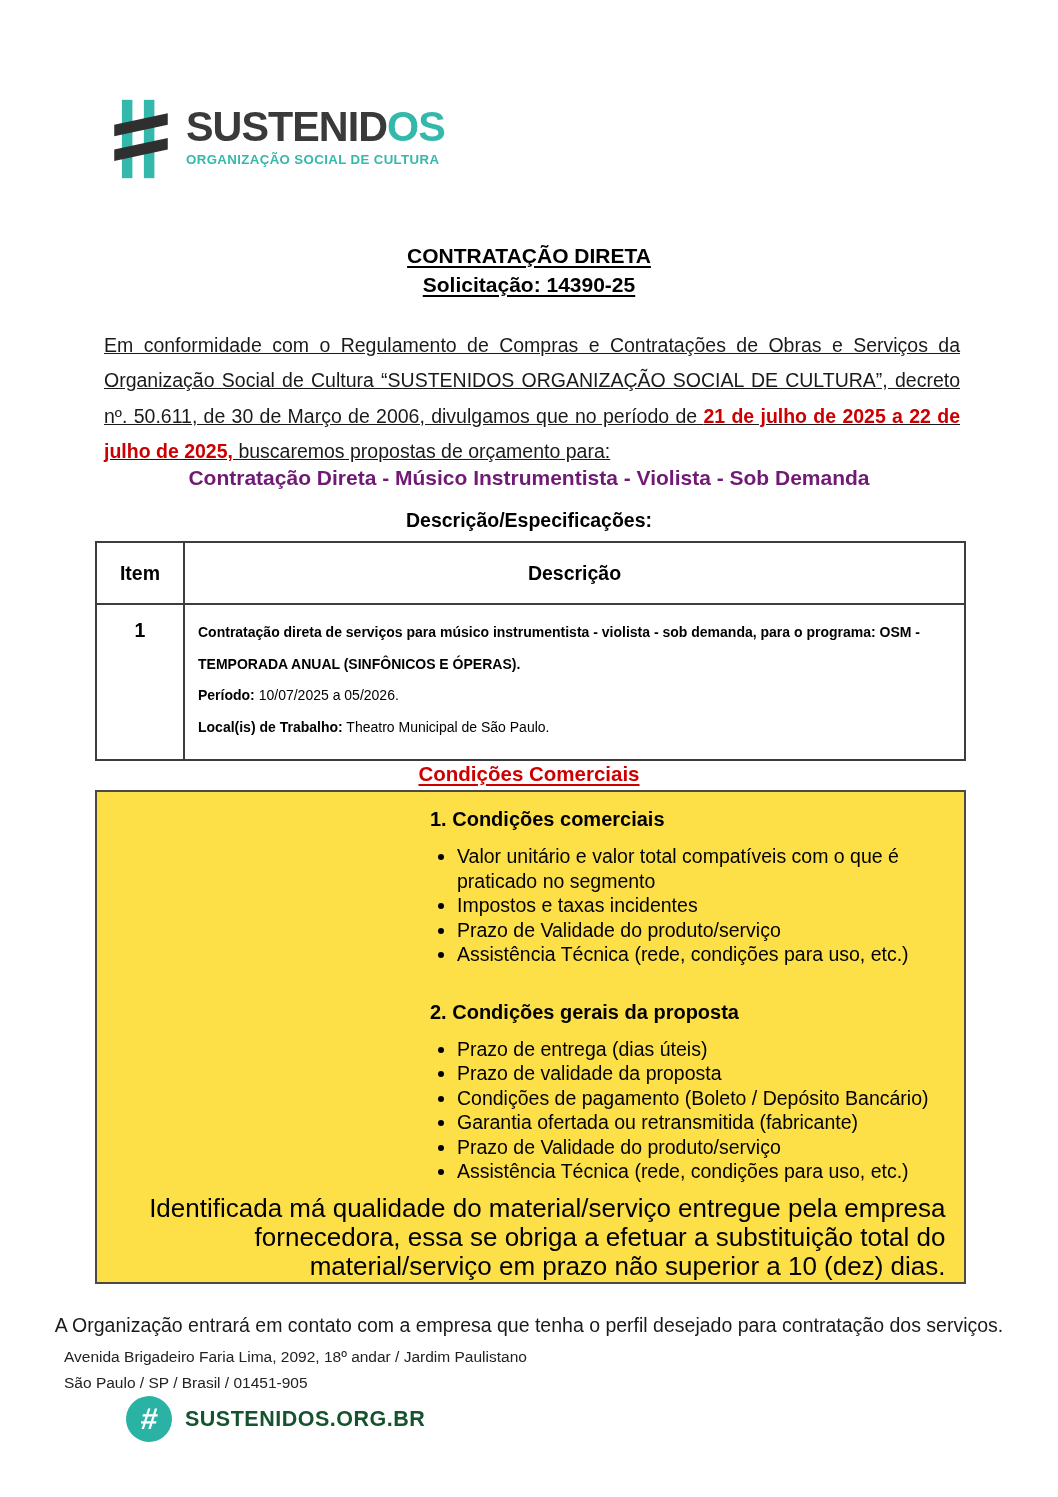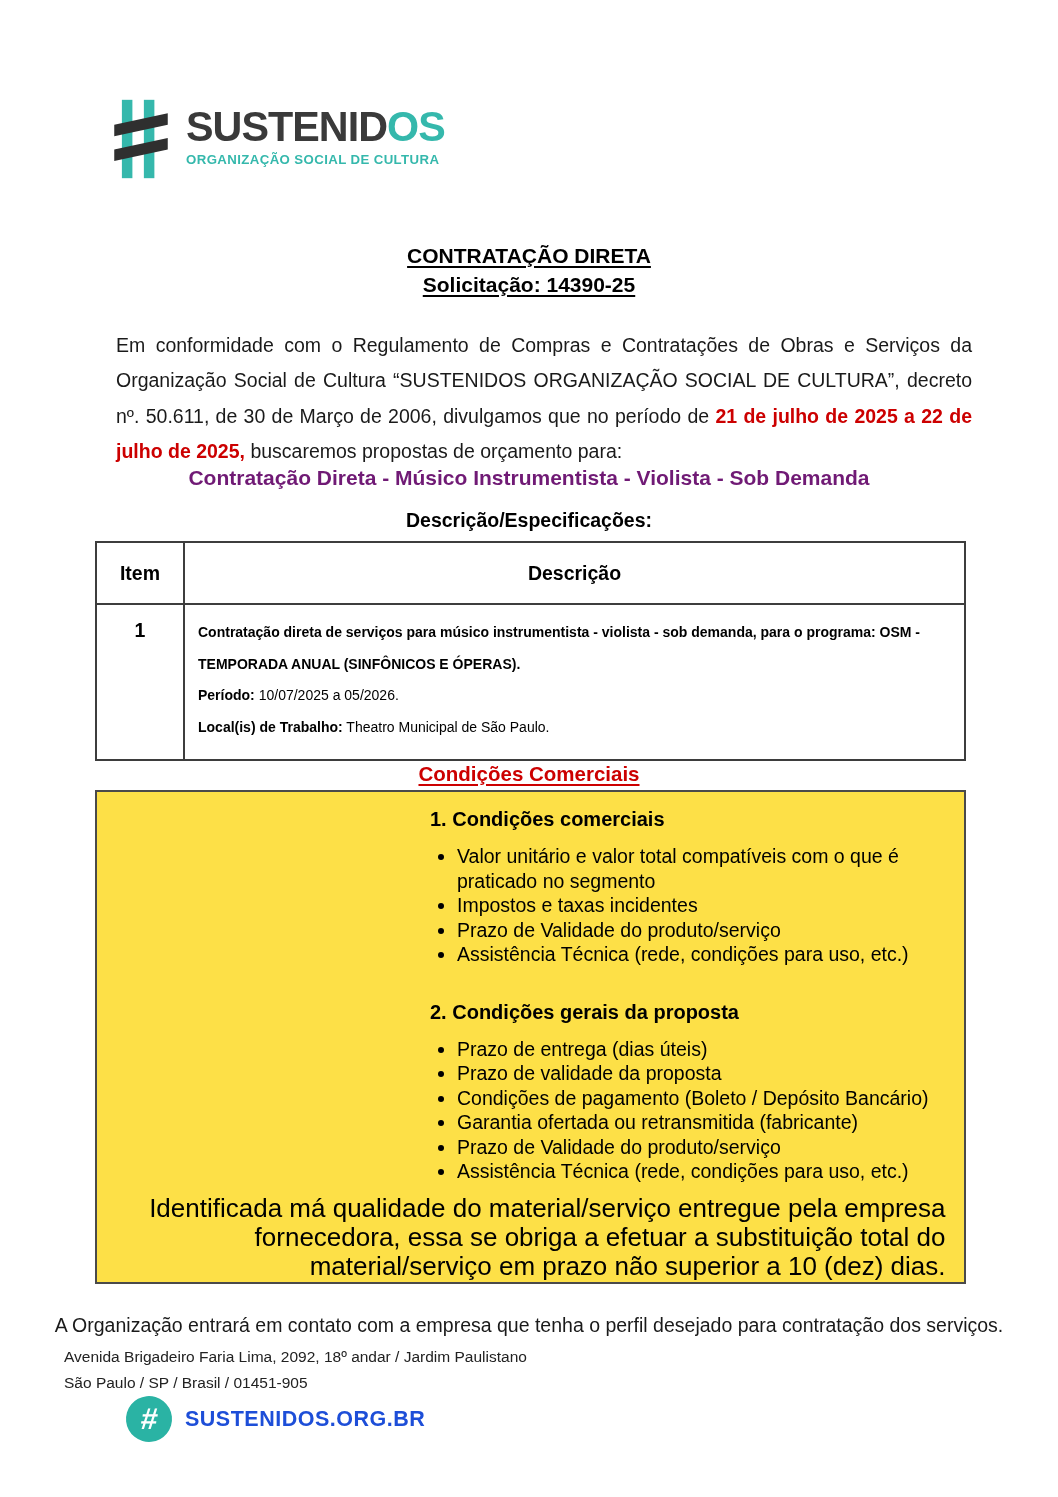--- a/index.html
+++ b/index.html
@@ -15,22 +15,22 @@
   .logo-sustenidos .wordline .teal{color:#35b8ac;}
   .logo-sustenidos .tagline{margin-top:4px;font-size:13.5px;font-weight:bold;color:#35b8ac;letter-spacing:.4px;transform:scaleX(.98);transform-origin:left;}
   .logo-theatro{position:absolute;left:716px;top:103px;display:flex;align-items:flex-start;}
   .logo-theatro .portal{width:72px;height:82px;}
   .logo-theatro .words{margin-left:18px;padding-top:12px;font-weight:800;font-size:27px;line-height:31px;letter-spacing:.5px;color:#1d1d1b;}
   
   .doc-title{position:absolute;top:241px;left:0;width:100%;text-align:center;
     font-size:21px;font-weight:bold;line-height:29px;color:#000;}
   .doc-title .u{text-decoration:underline;text-decoration-thickness:2px;text-underline-offset:3px;}
   
-  .intro{position:absolute;top:308px;left:116px;width:856px;font-size:19.5px;line-height:35.5px;
-    text-align:justify;color:#1a1a1a;}
+  .intro{position:absolute;top:308px;left:104px;width:856px;font-size:19.5px;line-height:35.5px;
+    text-align:justify;color:#1a1a1a;text-decoration:underline;}
   .intro .hl{color:#cc0000;font-weight:bold;}
   
   .subject{position:absolute;top:466px;left:0;width:100%;text-align:center;
     color:#701a75;font-weight:bold;font-size:21px;}
   .spec-label{position:absolute;top:509px;left:0;width:100%;text-align:center;
     font-weight:bold;font-size:19.5px;color:#000;}
   
   .spec-table{position:absolute;top:541px;left:95px;border-collapse:collapse;width:871px;}
   .spec-table th,.spec-table td{border:2px solid #3d3d3d;}
   .spec-table th{height:58px;font-size:19.5px;font-weight:bold;text-align:center;color:#000;}
@@ -50,21 +50,21 @@
   .cond-box ul li{margin:0;}
   .cond-note{margin:10px auto 0 auto;width:830px;text-align:right;font-size:26px;line-height:29px;color:#000;}
   
   .contact-note{position:absolute;top:1314px;left:0;width:100%;text-align:center;
     font-size:19.5px;color:#1a1a1a;}
   .address{position:absolute;top:1344px;left:64px;font-size:15.5px;line-height:26px;color:#222;}
   .site-logo{position:absolute;top:1396px;left:126px;display:flex;align-items:center;}
   .site-logo .circle{width:46px;height:46px;border-radius:50%;background:#2ab3a4;color:#fff;
     display:flex;align-items:center;justify-content:center;font-size:30px;font-weight:800;transform:rotate(-6deg);}
   .site-logo .circle span{transform:rotate(6deg) skewX(-6deg);display:block;}
-  .site-logo .label{margin-left:13px;color:#1d4ed8;font-weight:800;font-size:21.5px;letter-spacing:.5px;}
+  .site-logo .label{margin-left:13px;color:#14532d;font-weight:800;font-size:21.5px;letter-spacing:.5px;}
 </style>
 </head>
 <body>
 
 <div class="page">
 
   <div class="logo-sustenidos">
     <svg class="hash" viewBox="0 0 60 90">
       <rect x="10" y="4" width="11" height="82" fill="#35b8ac"></rect>
       <rect x="33" y="4" width="11" height="82" fill="#35b8ac"></rect>

